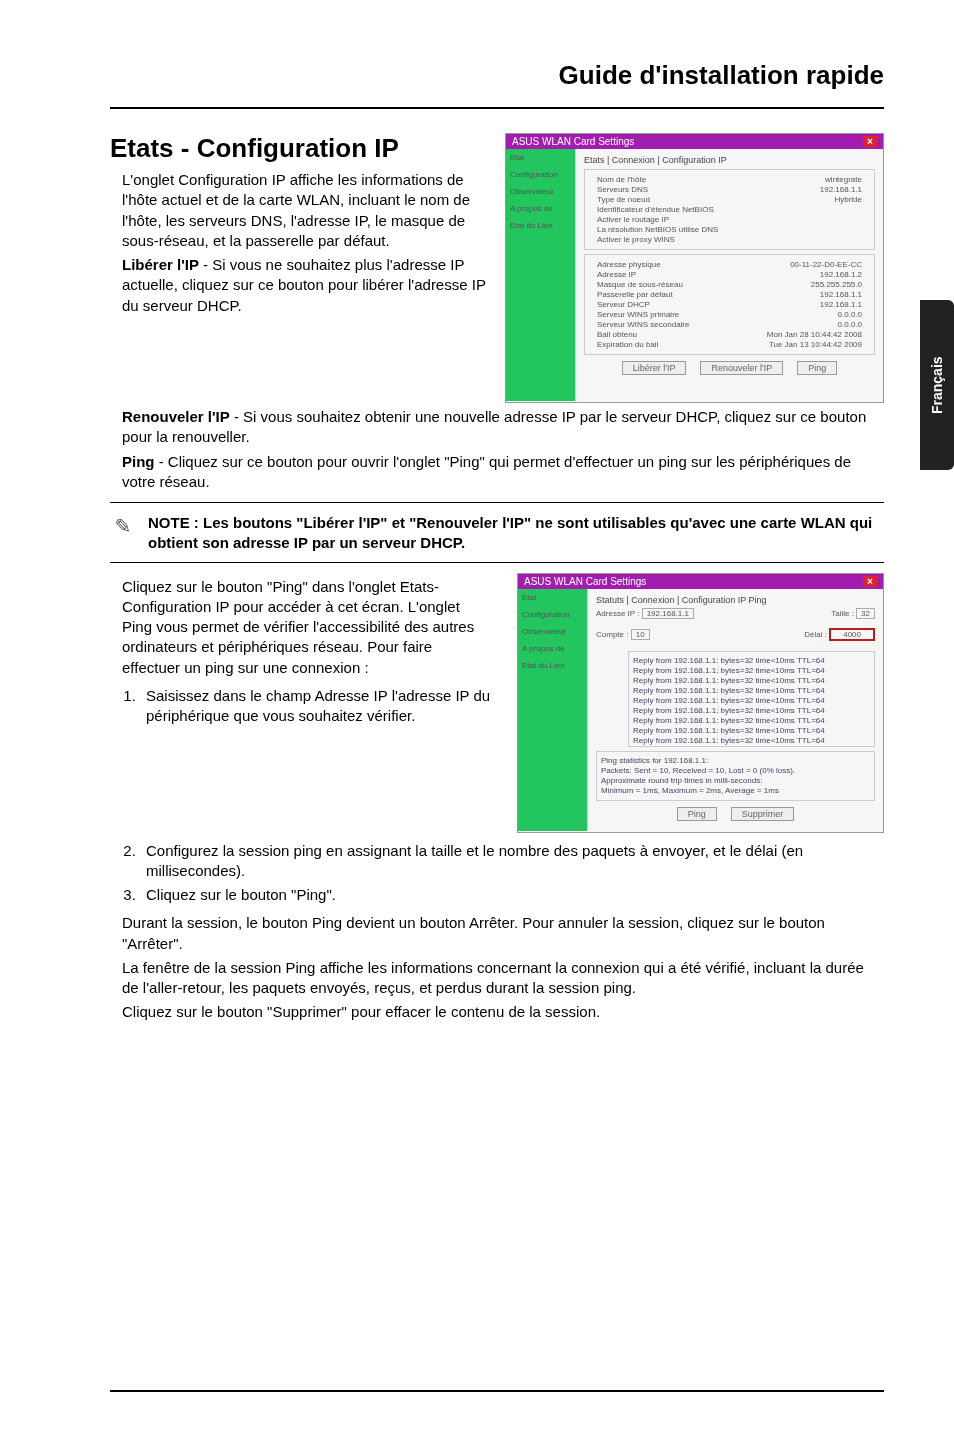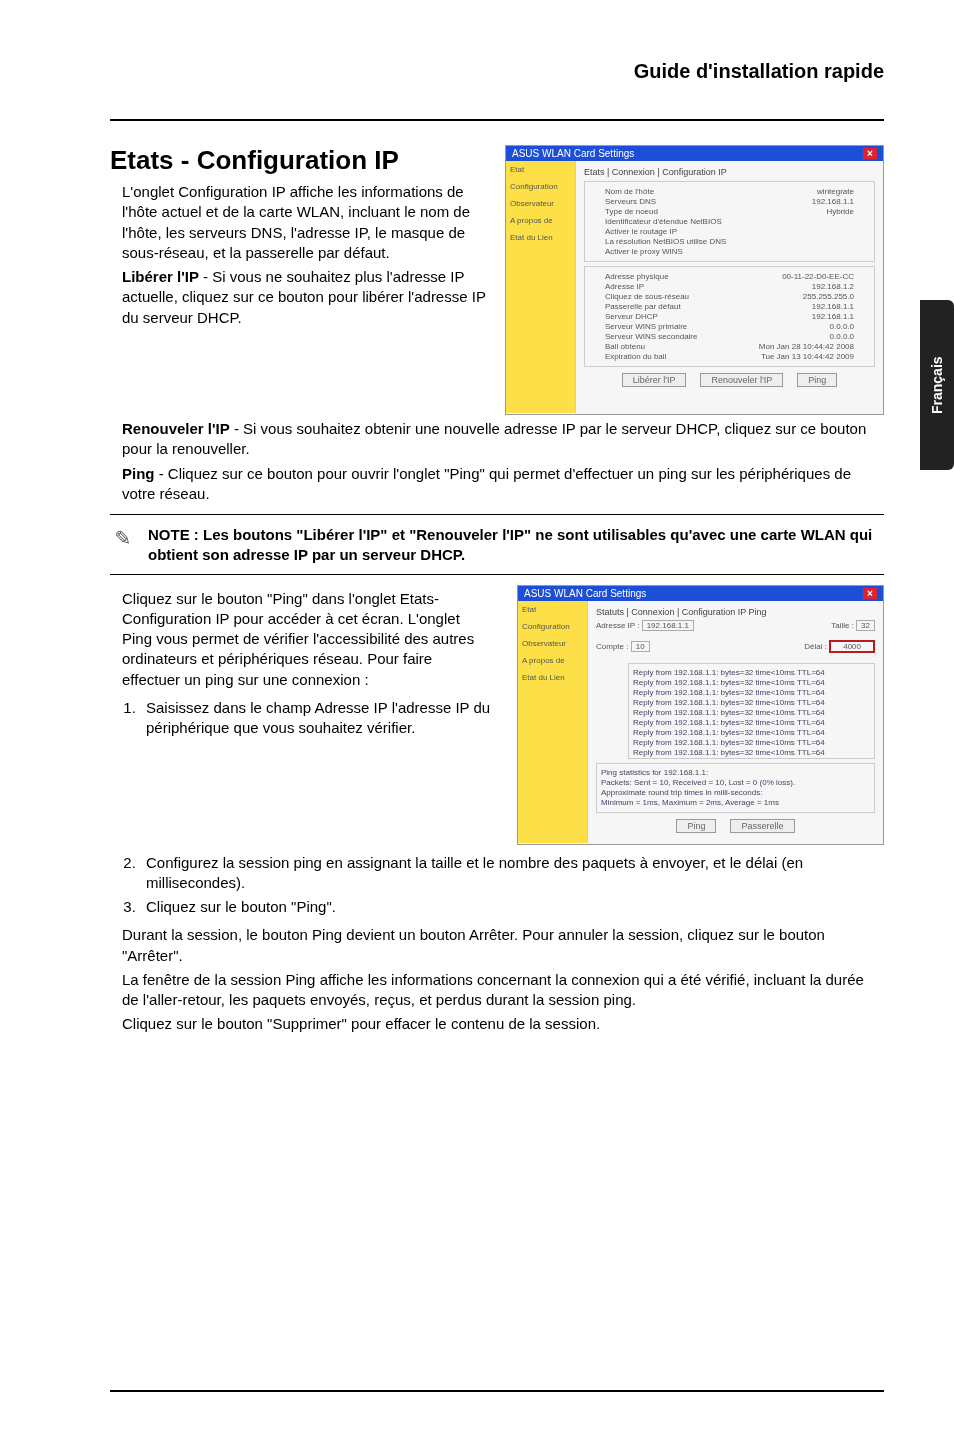--- a/index.html
+++ b/index.html
@@ -12,23 +12,23 @@
     height: 1438px;
     position: relative;
   }
   .page {
     padding: 60px 70px 40px 110px;
     position: relative;
     height: 100%;
   }
   .top-title {
     font-weight: bold;
-    font-size: 20px;
+    font-size: 26px;
     text-align: right;
-    margin-bottom: 36px;
+    margin-bottom: 16px;
   }
   .top-hr {
     border: none;
     border-top: 2px solid #000;
     margin-bottom: 24px;
   }
   .side-tab {
     position: absolute;
     right: 0;
     top: 300px;
@@ -64,29 +64,29 @@
     flex: 1;
     border: 1px solid #999;
     height: 270px;
     background: #f6f6f6;
     font-size: 9px;
     color: #666;
     overflow: hidden;
     position: relative;
   }
   .shot-titlebar {
-    background:#1d4ed8;color:#fff;padding:2px 6px;font-size:10px;display:flex;justify-content:space-between;
+    background:#a21caf;color:#fff;padding:2px 6px;font-size:10px;display:flex;justify-content:space-between;
   }
   .shot-body { display:flex; height:calc(100% - 16px);}
-  .shot-side { width:70px;background:#fde047;border-right:1px solid #ccc;padding:4px;display:flex;flex-direction:column;gap:8px;}
+  .shot-side { width:70px;background:#22c55e;border-right:1px solid #ccc;padding:4px;display:flex;flex-direction:column;gap:8px;}
   .shot-side div{font-size:8px;color:#555;}
   .shot-main{flex:1;padding:6px 8px;}
   .shot-tabs{font-size:9px;color:#444;margin-bottom:4px;}
   .shot-group{border:1px solid #ccc;padding:4px;margin-bottom:4px;}
-  .shot-row{display:flex;justify-content:space-between;font-size:8px;color:#555;margin:1px 16px;}
+  .shot-row{display:flex;justify-content:space-between;font-size:8px;color:#555;margin:1px 8px;}
   .shot-btns{display:flex;gap:14px;justify-content:center;margin-top:6px;}
   .shot-btn{border:1px solid #999;background:#eee;padding:1px 10px;font-size:9px;}
   p { margin: 4px 12px; line-height: 1.35; }
   .bold { font-weight: bold; }
   .sep { border:none;border-top:1px solid #000;margin:10px 0;}
   .note-row {
     display:flex;gap:12px;align-items:flex-start;margin:4px 0 18px 0;
   }
   .pencil{
     width:26px;height:26px;flex:0 0 26px;
@@ -168,21 +168,21 @@
           <div class="shot-group">
             <div class="shot-row">
                 <span>Adresse physique</span>
                 <span>00-11-22-D0-EE-CC</span>
               </div>
             <div class="shot-row">
                 <span>Adresse IP</span>
                 <span>192.168.1.2</span>
               </div>
             <div class="shot-row">
-                <span>Cliquez de sous-réseau</span>
+                <span>Masque de sous-réseau</span>
                 <span>255.255.255.0</span>
               </div>
             <div class="shot-row">
                 <span>Passerelle par défaut</span>
                 <span>192.168.1.1</span>
               </div>
             <div class="shot-row">
                 <span>Serveur DHCP</span>
                 <span>192.168.1.1</span>
               </div>
@@ -265,21 +265,21 @@
             <div>Reply from 192.168.1.1: bytes=32 time&lt;10ms TTL=64</div>
           </div>
           <div class="shot-group ping-text">
             <div>Ping statistics for 192.168.1.1:</div>
             <div>  Packets: Sent = 10, Received = 10, Lost = 0 (0% loss).</div>
             <div>Approximate round trip times in milli-seconds:</div>
             <div>  Minimum = 1ms, Maximum = 2ms, Average = 1ms</div>
           </div>
           <div class="shot-btns">
             <div class="shot-btn">Ping</div>
-            <div class="shot-btn">Passerelle</div>
+            <div class="shot-btn">Supprimer</div>
           </div>
         </div>
       </div>
     </div>
   </div>
 
   <ol start="2">
     <li>Configurez la session ping en assignant la taille et le nombre des paquets à envoyer,   et le délai (en millisecondes).</li>
     <li>Cliquez sur le bouton "Ping".</li>
   </ol>

